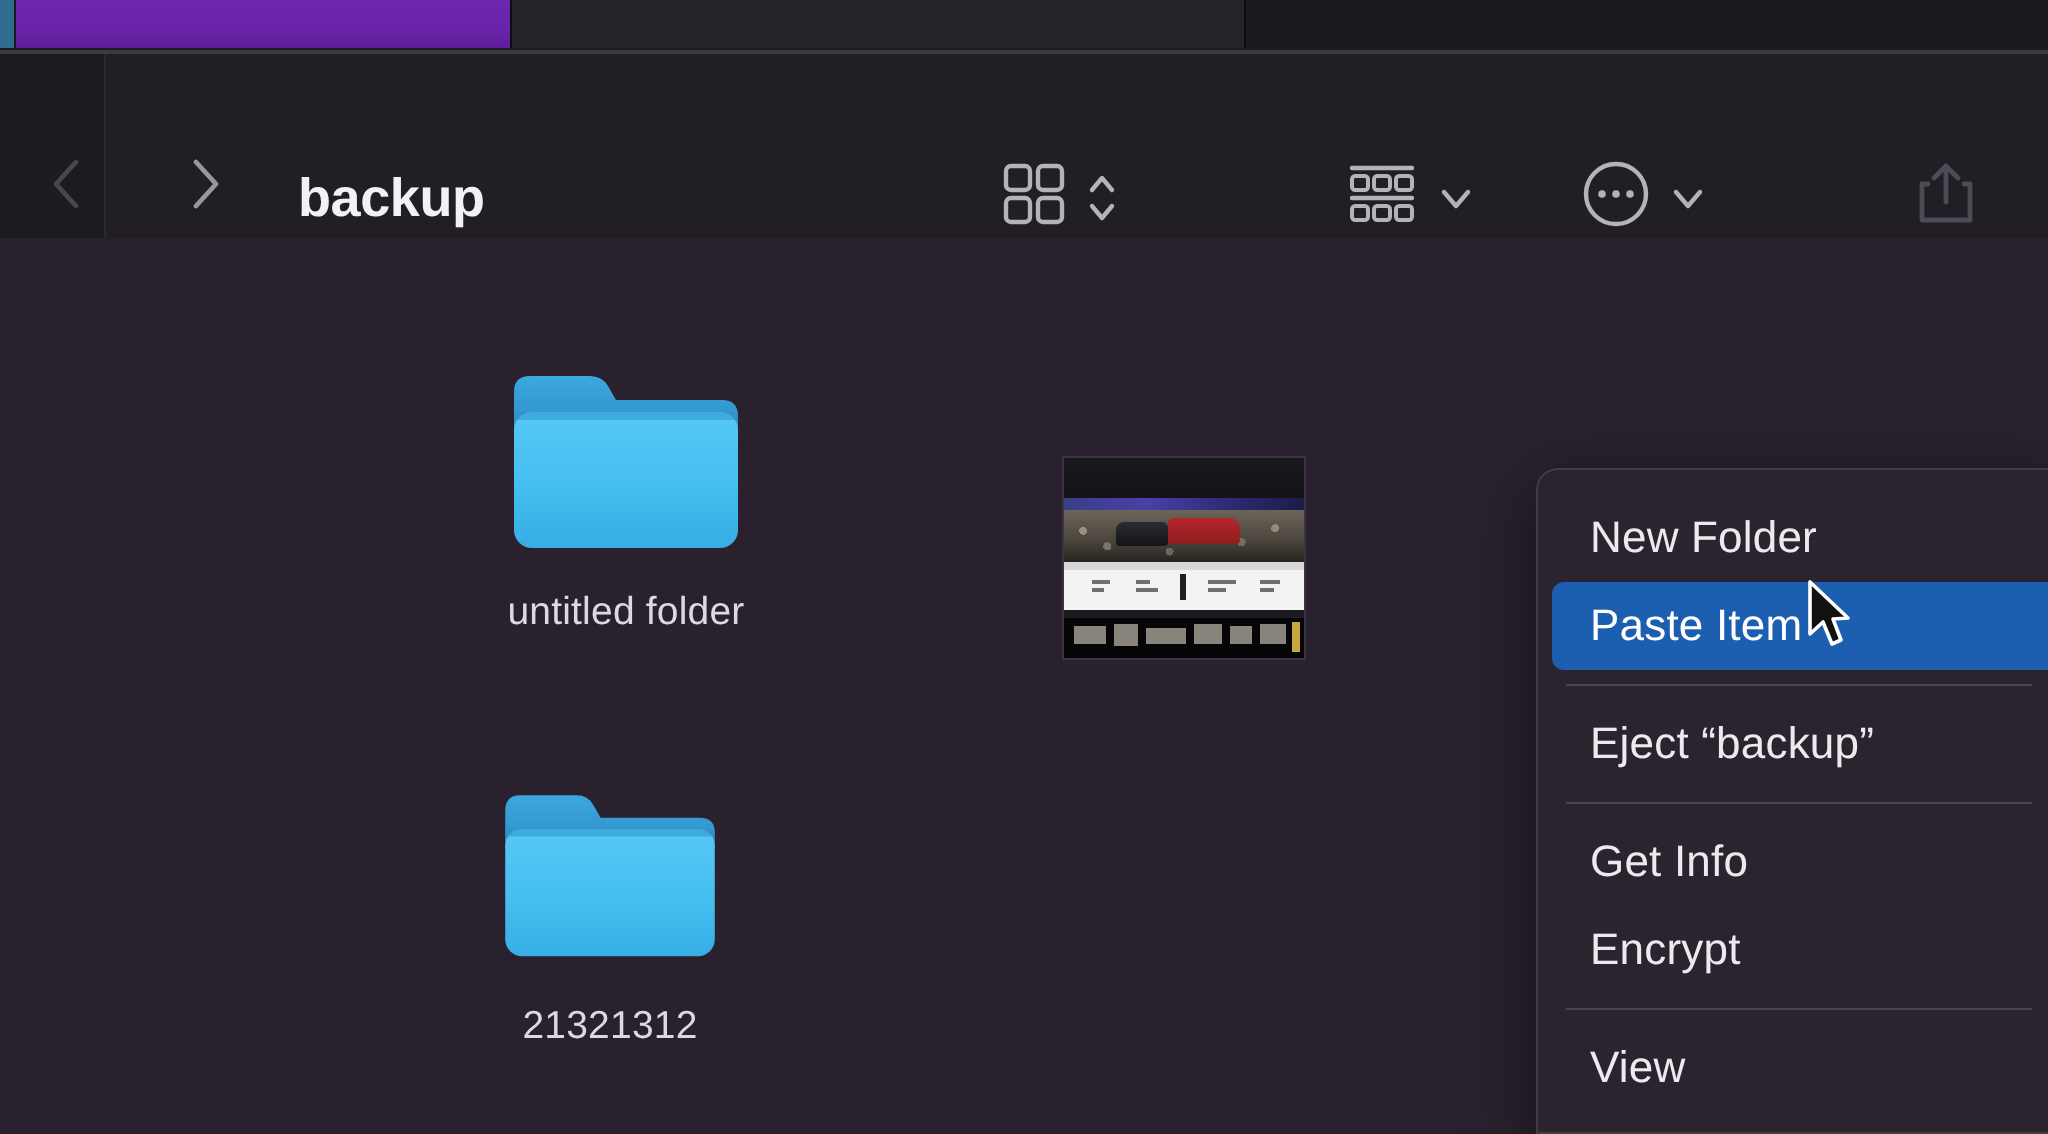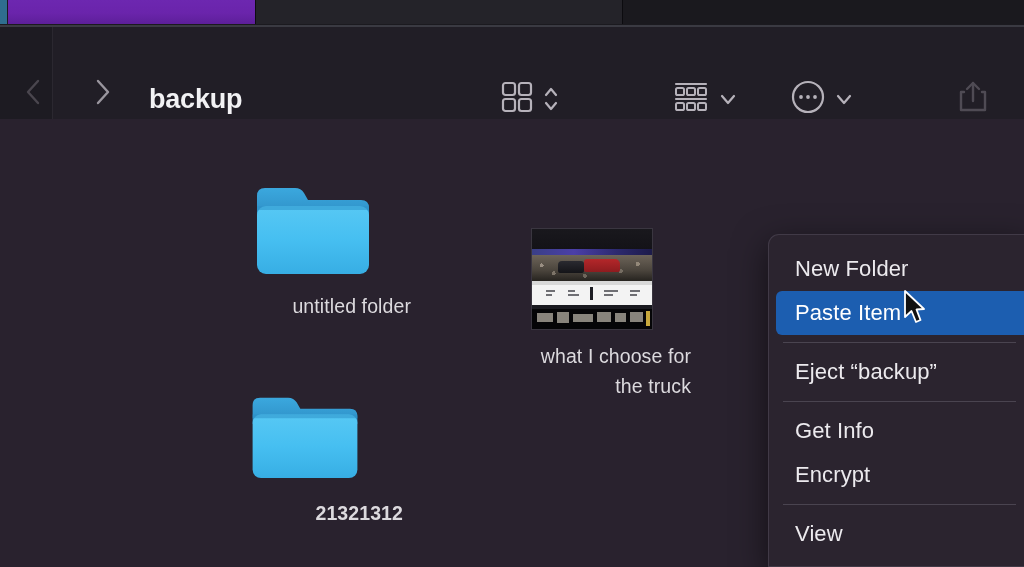--- a/index.html
+++ b/index.html
@@ -127,38 +127,38 @@
   .content {
     position: absolute;
     left: 0; top: 92px;
     width: 1024px; height: 448px;
     background: #29222E;
   }
 
   .item {
     position: absolute;
     width: 196px;
-    text-align: right;
+    text-align: center;
   }
   .item-icon {
     height: 124px;
     display: flex;
     align-items: center;
     justify-content: center;
   }
   .item-label {
     font-size: 19.5px;
     color: #dcdade;
     line-height: 30px;
     letter-spacing: 0.1px;
   }
 
   #item-untitled-folder { left: 215px; top: 48px; }
   #item-truck           { left: 493px; top: 98px; width: 198px; }
-  #item-21321312        { left: 207px; top: 255px; font-weight: bold; }
+  #item-21321312        { left: 207px; top: 255px; }
 
   
   .folder-svg { display: block; }
 
   
   .thumb {
     position: relative;
     width: 120px;
     height: 100px;
     background: #0b0b10;
@@ -442,24 +442,20 @@
               <div class="thumb-clip" style="left:5px;  top:8px;  width:16px; height:9px;"></div>
               <div class="thumb-clip" style="left:25px; top:7px;  width:12px; height:11px;"></div>
               <div class="thumb-clip" style="left:41px; top:9px;  width:20px; height:8px;"></div>
               <div class="thumb-clip" style="left:65px; top:7px;  width:14px; height:10px;"></div>
               <div class="thumb-clip" style="left:83px; top:8px;  width:11px; height:9px;"></div>
               <div class="thumb-clip" style="left:98px; top:7px;  width:13px; height:10px;"></div>
               <div class="thumb-yellow"></div>
             </div>
           </div>
         </div>
-        <div class="item-label">
-          <div>what I choose for</div>
-          <div>the truck</div>
-        </div>
       </div>
 
       <div class="item" id="item-21321312">
         <div class="item-icon">
           <span>
             <svg class="folder-svg" width="116" height="102" viewBox="0 0 124 106">
               <defs>
                 <linearGradient id="fbackB" x1="0" y1="0" x2="0" y2="1">
                   <stop offset="0" stop-color="#3BA8DE"></stop>
                   <stop offset="1" stop-color="#2E8FC6"></stop>

